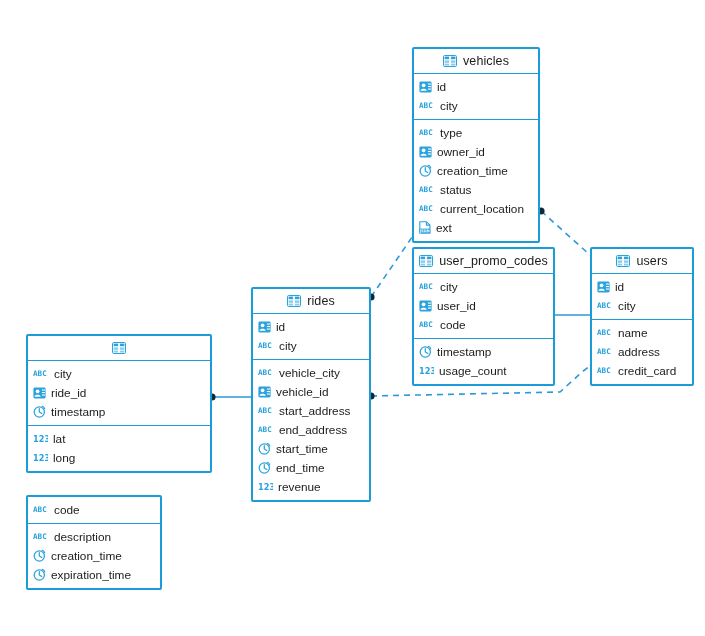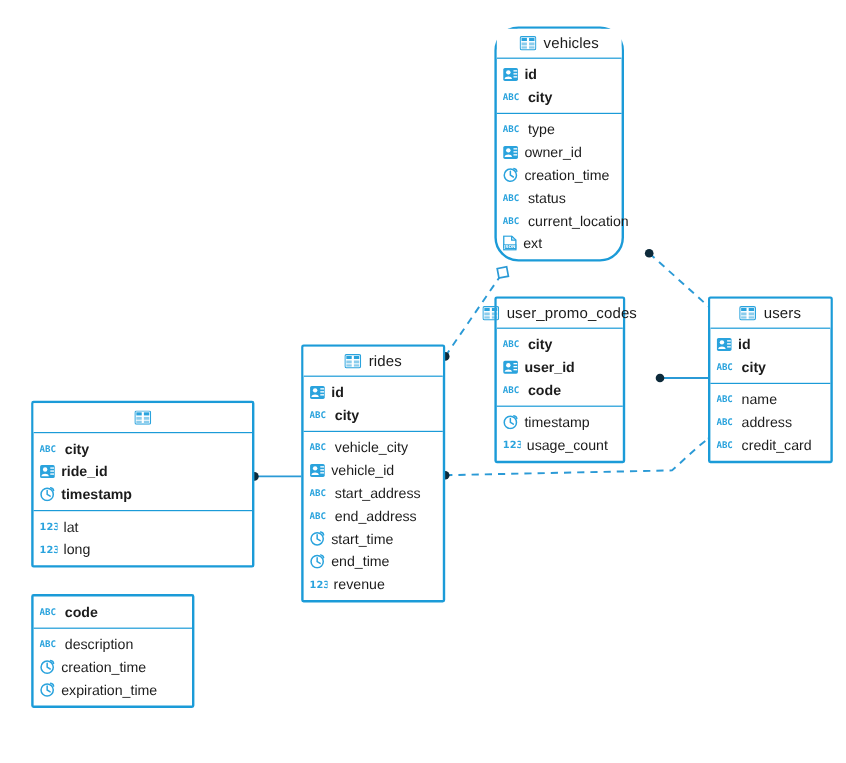--- a/index.html
+++ b/index.html
@@ -32,21 +32,21 @@
   .ent-section{box-sizing:border-box;padding:3px 0 4px 0;}
   .ent-section.keys{border-bottom:1.5px solid #1b9bd8;}
   .field{
     box-sizing:border-box;
     height:19px;
     display:flex;align-items:center;gap:5px;
     padding:0 6px 0 5px;
     white-space:nowrap;
   }
   .fname{font-size:11.8px;color:#1b1b1b;}
-  .field.pk .fname{font-weight:bold;}
+  .field.pk .fname{font-weight:normal;}
 
   
   .ic{flex:0 0 auto;display:inline-block;line-height:0;}
   .ic svg{display:block;}
 
   
 </style>
 </head>
 <body>
 
@@ -71,21 +71,21 @@
       <g>
         <path d="M 550 315 L 590 315" fill="none" stroke="#2b9ad6" stroke-width="1.6"></path>
         <circle cx="550" cy="315" r="3.6" fill="#0d2a3a"></circle>
       </g>
       <g>
         <path d="M 212 397 L 251 397" fill="none" stroke="#2b9ad6" stroke-width="1.6"></path>
         <circle cx="212" cy="397" r="3.6" fill="#0d2a3a"></circle>
       </g>
     </svg>
 
-<div class="entity" style="left: 412px; top: 22px; width: 108px; border-radius: 20px;">
+<div class="entity" style="left: 412px; top: 47px; width: 128px;">
       <div class="ent-header">
         <span class="ic">
           <svg width="14" height="12" viewBox="0 0 14 12">
       <rect x="0.5" y="0.5" width="13" height="11" rx="1.2" fill="none" stroke="#2aa3dd" stroke-width="1"></rect>
       <rect x="1.6" y="1.6" width="4.5" height="2.6" fill="#2aa3dd"></rect>
       <rect x="7.9" y="1.6" width="4.5" height="2.6" fill="#2aa3dd"></rect>
       <rect x="1.6" y="5.4" width="4.5" height="2.4" fill="#2aa3dd" opacity="0.55"></rect>
       <rect x="7.9" y="5.4" width="4.5" height="2.4" fill="#2aa3dd" opacity="0.55"></rect>
       <rect x="1.6" y="8.6" width="4.5" height="1.9" fill="#2aa3dd" opacity="0.55"></rect>
       <rect x="7.9" y="8.6" width="4.5" height="1.9" fill="#2aa3dd" opacity="0.55"></rect>
@@ -170,21 +170,21 @@
       <path d="M0.8 0.7 H7.4 L10.9 4.1 V12.3 H0.8 Z" fill="none" stroke="#2aa3dd" stroke-width="1.1"></path>
       <path d="M7.4 0.7 V4.1 H10.9" fill="none" stroke="#2aa3dd" stroke-width="1.1"></path>
       <rect x="0.4" y="7.6" width="10.9" height="4.1" fill="#2aa3dd"></rect>
       <text x="5.85" y="11.0" text-anchor="middle" font-family="DejaVu Sans, sans-serif" font-size="3.5" font-weight="bold" fill="#ffffff">JSON</text>
     </svg>
           </span>
           <span class="fname">ext</span>
         </div>
       </div>
     </div>
-    <div class="entity" style="left: 412px; top: 247px; width: 109px;">
+    <div class="entity" style="left: 412px; top: 247px; width: 143px;">
       <div class="ent-header">
         <span class="ic">
           <svg width="14" height="12" viewBox="0 0 14 12">
       <rect x="0.5" y="0.5" width="13" height="11" rx="1.2" fill="none" stroke="#2aa3dd" stroke-width="1"></rect>
       <rect x="1.6" y="1.6" width="4.5" height="2.6" fill="#2aa3dd"></rect>
       <rect x="7.9" y="1.6" width="4.5" height="2.6" fill="#2aa3dd"></rect>
       <rect x="1.6" y="5.4" width="4.5" height="2.4" fill="#2aa3dd" opacity="0.55"></rect>
       <rect x="7.9" y="5.4" width="4.5" height="2.4" fill="#2aa3dd" opacity="0.55"></rect>
       <rect x="1.6" y="8.6" width="4.5" height="1.9" fill="#2aa3dd" opacity="0.55"></rect>
       <rect x="7.9" y="8.6" width="4.5" height="1.9" fill="#2aa3dd" opacity="0.55"></rect>

